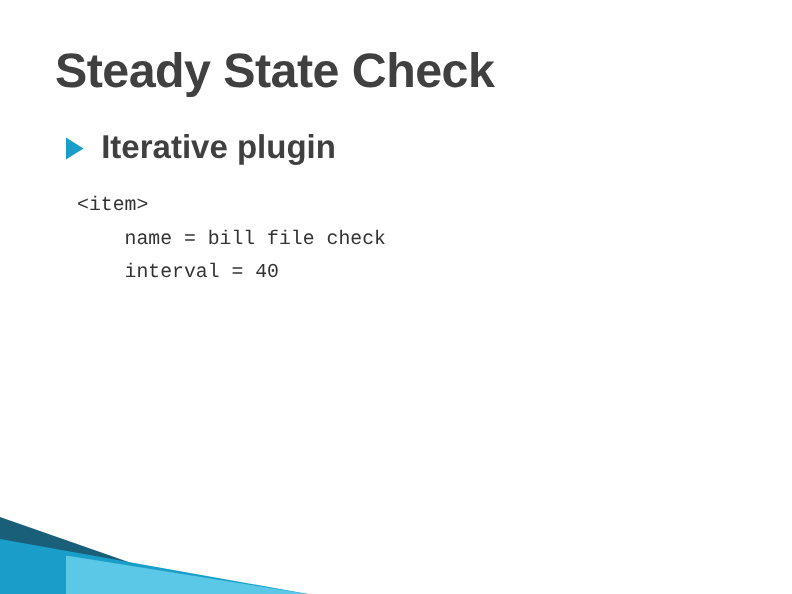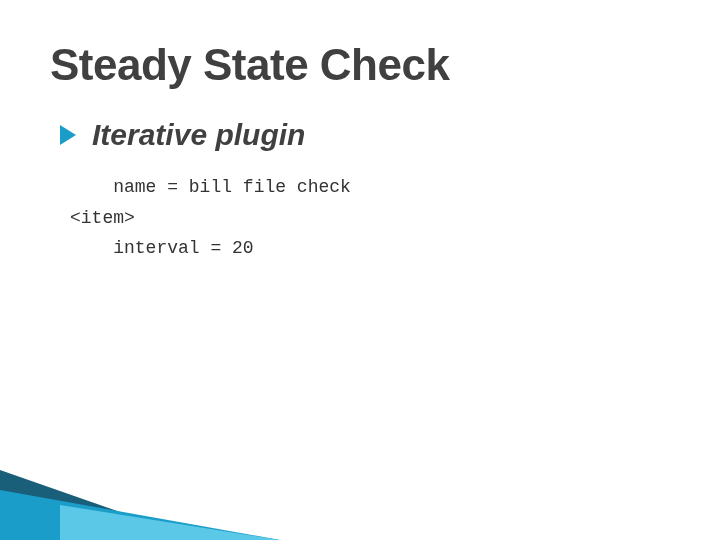--- a/index.html
+++ b/index.html
@@ -31,21 +31,20 @@
       color: #404040;
       margin-bottom: 28px;
       letter-spacing: -0.5px;
     }
 
     .subtitle-row {
       display: flex;
       align-items: center;
       margin-bottom: 20px;
       margin-left: 10px;
-      font-style: italic;
     }
 
     .bullet-arrow {
       width: 0;
       height: 0;
       border-top: 10px solid transparent;
       border-bottom: 10px solid transparent;
       border-left: 16px solid #1a9ec9;
       margin-right: 16px;
       flex-shrink: 0;
@@ -115,23 +114,23 @@
 <div class="slide-container">
 
   <h1 class="title">Steady State Check</h1>
 
   <div class="subtitle-row">
     <div class="bullet-arrow"></div>
     <span class="subtitle">Iterative plugin</span>
   </div>
 
   <div class="code-block">
+    <span class="code-line">&lt;item&gt;</span>
     <span class="code-line">    name = bill file check</span>
-    <span class="code-line">&lt;item&gt;</span>
-    <span class="code-line">    interval = 20</span>
+    <span class="code-line">    interval = 40</span>
   </div>
 
   <div class="bottom-decor">
     <div class="shape-dark"></div>
     <div class="shape-teal"></div>
     <div class="shape-light"></div>
   </div>
 
 </div>
 

